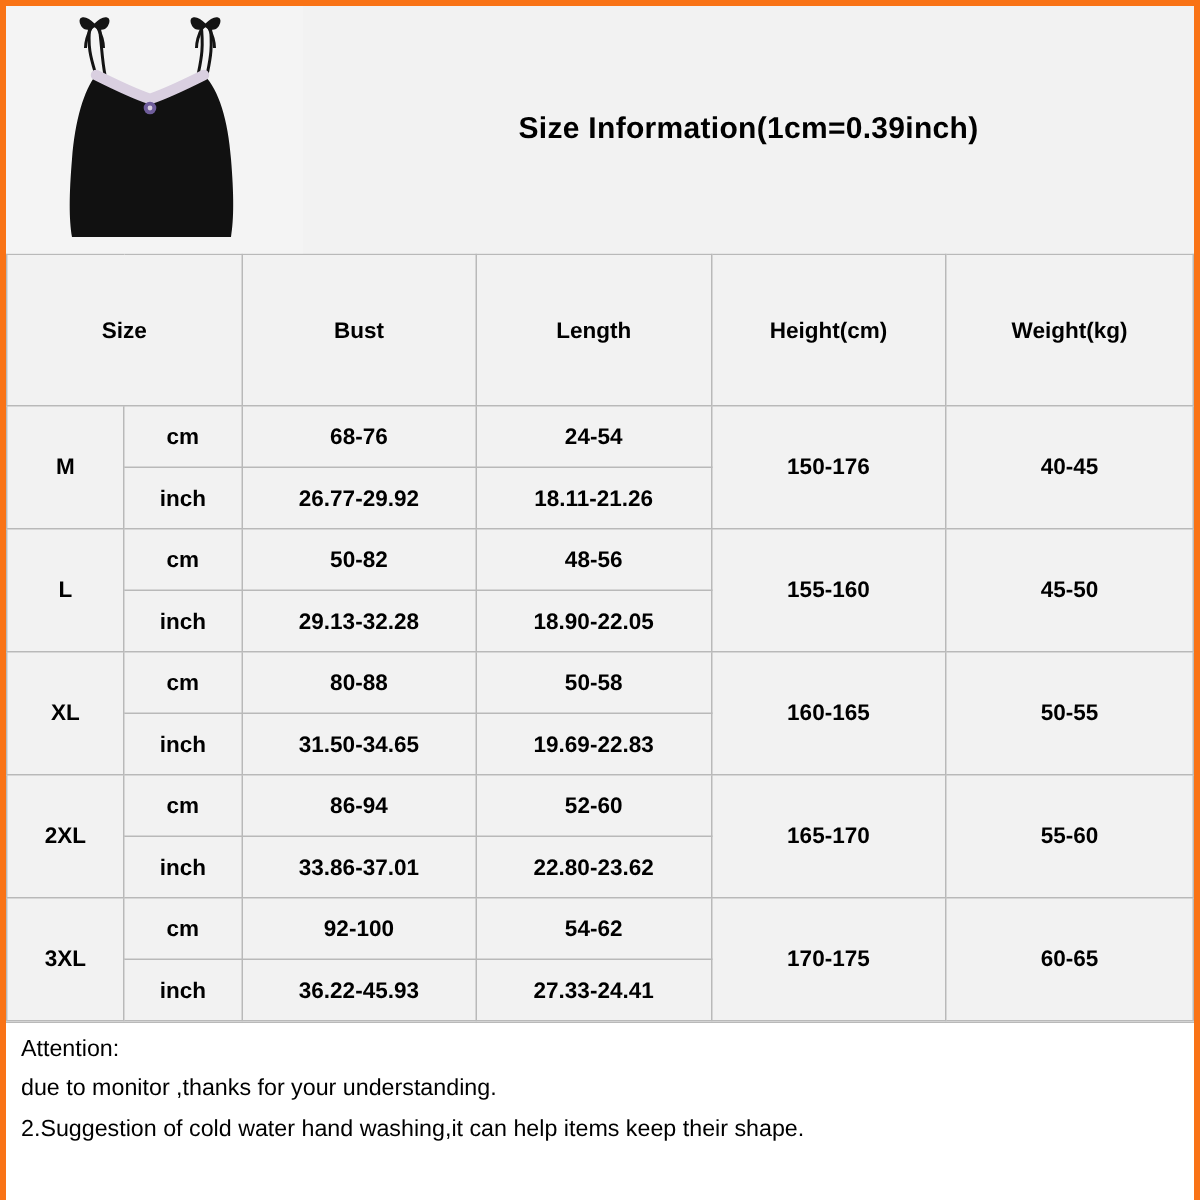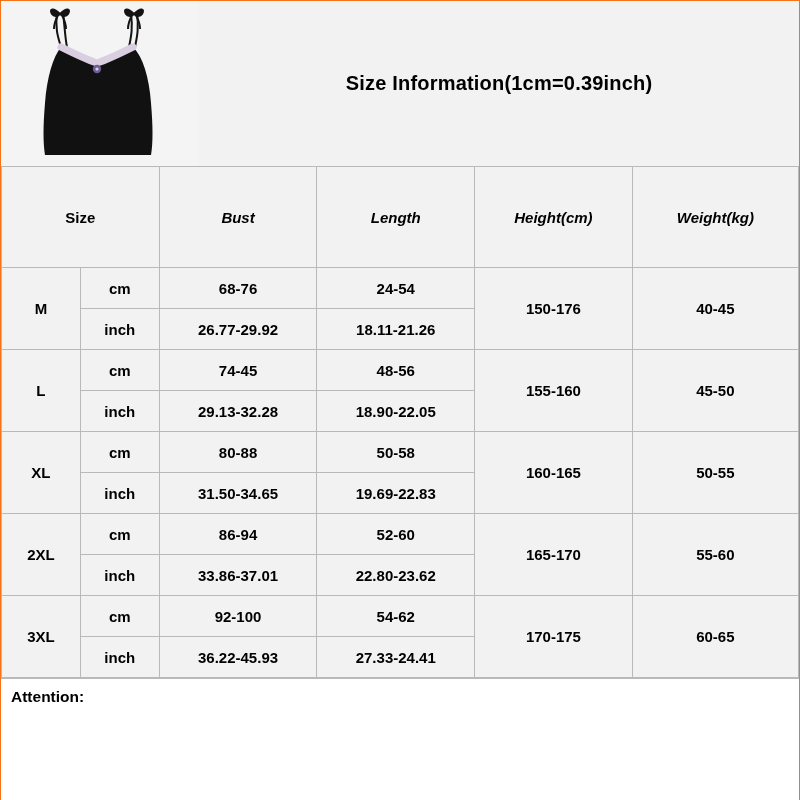--- a/index.html
+++ b/index.html
@@ -12,21 +12,21 @@
     height: 800px;
     font-family: "Liberation Sans", sans-serif;
     color: #000000;
     overflow: hidden;
   }
   .page {
     position: relative;
     width: 800px;
     height: 800px;
     box-sizing: border-box;
-    border: 1px solid #f97316;
+    border: 4px solid #f97316;
     background: #ffffff;
   }
 
   
   .top-band {
     display: flex;
     height: 165px;
     background: #ffffff;
   }
   .photo-cell {
@@ -99,21 +99,20 @@
   thead th {
     height: 100px;
   }
   .hdr-size {
     font-size: 27px;
     font-weight: bold;
   }
   .hdr-normal {
     font-size: 15px;
     font-weight: bold;
-    font-style: italic;
   }
   td.size-cell {
     font-size: 18px;
     font-weight: bold;
   }
   td.unit-cell {
     font-size: 15px;
     font-weight: bold;
   }
   td.val-cell {
@@ -132,21 +131,21 @@
     box-sizing: border-box;
     padding: 6px 8px 4px 10px;
     background: #ffffff;
     border-top: 1px solid #b9b9b9;
     height: 140px;
   }
   .note p {
     margin: 0 0 2px 0;
     font-size: 15.5px;
     line-height: 1.58;
-    font-weight: bold;
+    font-weight: normal;
   }
 </style>
 </head>
 <body>
 
 <div class="page">
 
   <div class="top-sliver"></div>
 
   <div class="top-band">
@@ -222,21 +221,21 @@
       </tr>
       <tr>
         <td class="unit-cell">inch</td>
         <td class="val-cell">26.77-29.92</td>
         <td class="val-cell">18.11-21.26</td>
       </tr>
 
       <tr>
         <td class="size-cell" rowspan="2">L</td>
         <td class="unit-cell">cm</td>
-        <td class="val-cell">74-45</td>
+        <td class="val-cell">50-82</td>
         <td class="val-cell">48-56</td>
         <td class="span-cell" rowspan="2">155-160</td>
         <td class="span-cell" rowspan="2">45-50</td>
       </tr>
       <tr>
         <td class="unit-cell">inch</td>
         <td class="val-cell">29.13-32.28</td>
         <td class="val-cell">18.90-22.05</td>
       </tr>
 
@@ -280,15 +279,17 @@
         <td class="unit-cell">inch</td>
         <td class="val-cell">36.22-45.93</td>
         <td class="val-cell">27.33-24.41</td>
       </tr>
 
     </tbody>
   </table>
 
   <div class="note">
     <p>Attention:</p>
+    <p>due to monitor ,thanks for your understanding.</p>
+    <p>2.Suggestion of cold water hand washing,it can help items keep their shape.</p>
   </div>
 
 </div>
 
 </body></html>

